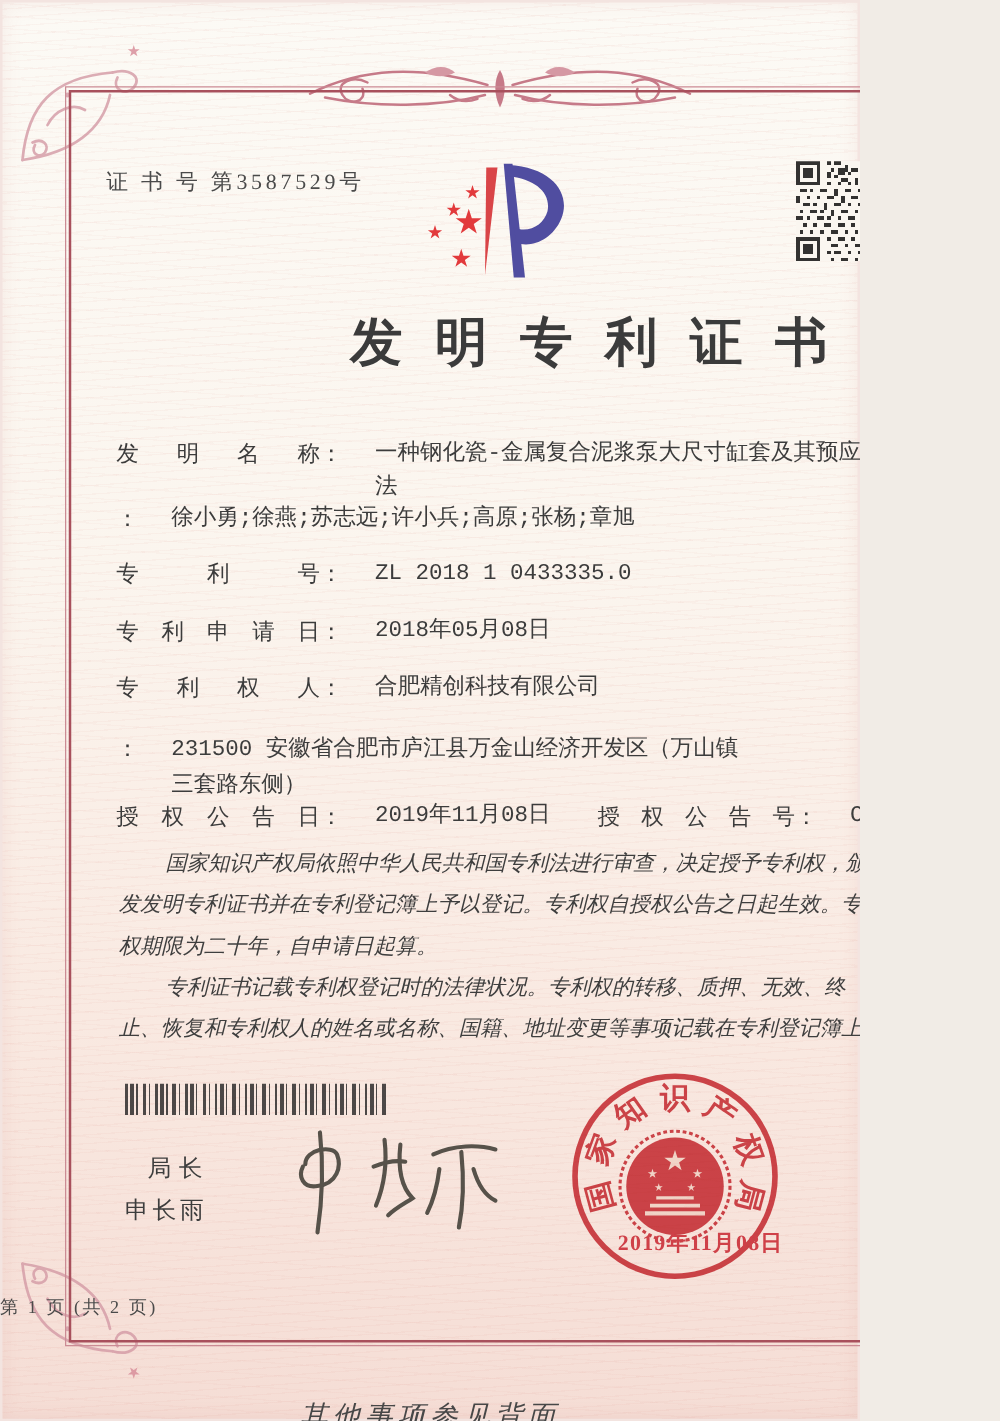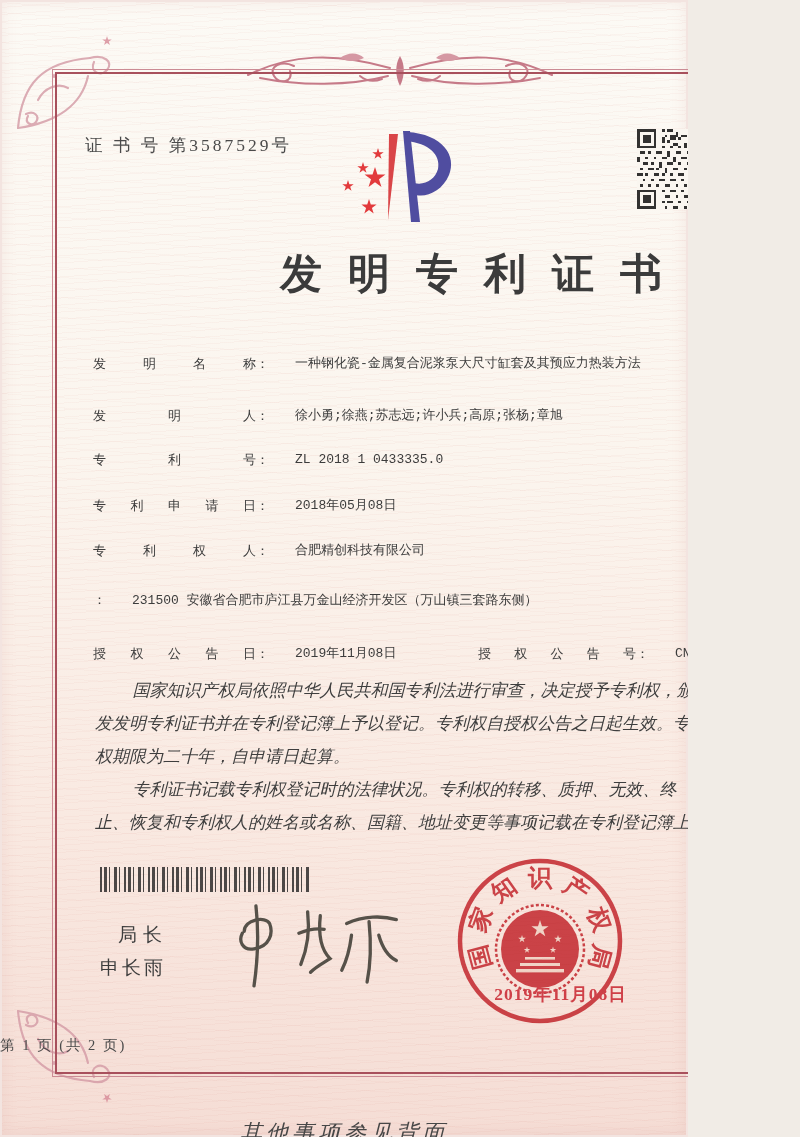--- a/index.html
+++ b/index.html
@@ -16,21 +16,21 @@
     position:absolute;left:55px;top:72px;width:686px;height:998px;
     border:2px solid #a8505c;outline:1px solid #cb8b94;outline-offset:2px;
     pointer-events:none;
   }
   .certno{position:absolute;left:85px;top:133px;font-size:17.5px;letter-spacing:3px;color:#4a4a4a;}
   .title{
     position:absolute;left:0;top:246px;width:100%;text-align:right;
     font-size:42px;font-weight:700;color:#3b3b3b;letter-spacing:26px;text-indent:26px;
   }
   .row{position:absolute;left:93px;width:650px;display:flex;align-items:flex-start;
-       font-size:13px;color:#3c3c3c;line-height:27px;}
+       font-size:18px;color:#3c3c3c;line-height:27px;}
   .flabel{display:inline-block;width:163px;text-align:justify;text-align-last:justify;flex:none;}
   .colon{flex:none;}
   .fvalue{margin-left:26px;flex:none;max-width:470px;font-family:Liberation Mono, monospace;}
   .row.addr .fvalue{width:465px;line-height:29px;}
   .grp2{position:absolute;left:385px;top:0;display:flex;}
   .paras{position:absolute;left:95px;top:674px;width:612px;color:#3e3e3e;}
   .paras p{margin:0;font-size:17px;line-height:33px;text-indent:2.2em;font-style:italic;}
   .barcode{
     position:absolute;left:100px;top:867px;width:211px;height:25px;
     background:
@@ -134,21 +134,20 @@
   </svg>
 
   <div class="title">发明专利证书</div>
 
   <div class="row" style="top:350px">
     <span class="flabel">发明名称</span>
       <span class="colon">：</span>
     <span class="fvalue">一种钢化瓷-金属复合泥浆泵大尺寸缸套及其预应力热装方法</span>
   </div>
   <div class="row" style="top:402px">
-    <span class="flabel">发明人</span>
       <span class="colon">：</span>
     <span class="fvalue">徐小勇;徐燕;苏志远;许小兵;高原;张杨;章旭</span>
   </div>
   <div class="row" style="top:446px">
     <span class="flabel">专利号</span>
       <span class="colon">：</span>
     <span class="fvalue">ZL 2018 1 0433335.0</span>
   </div>
   <div class="row" style="top:492px">
     <span class="flabel">专利申请日</span>

